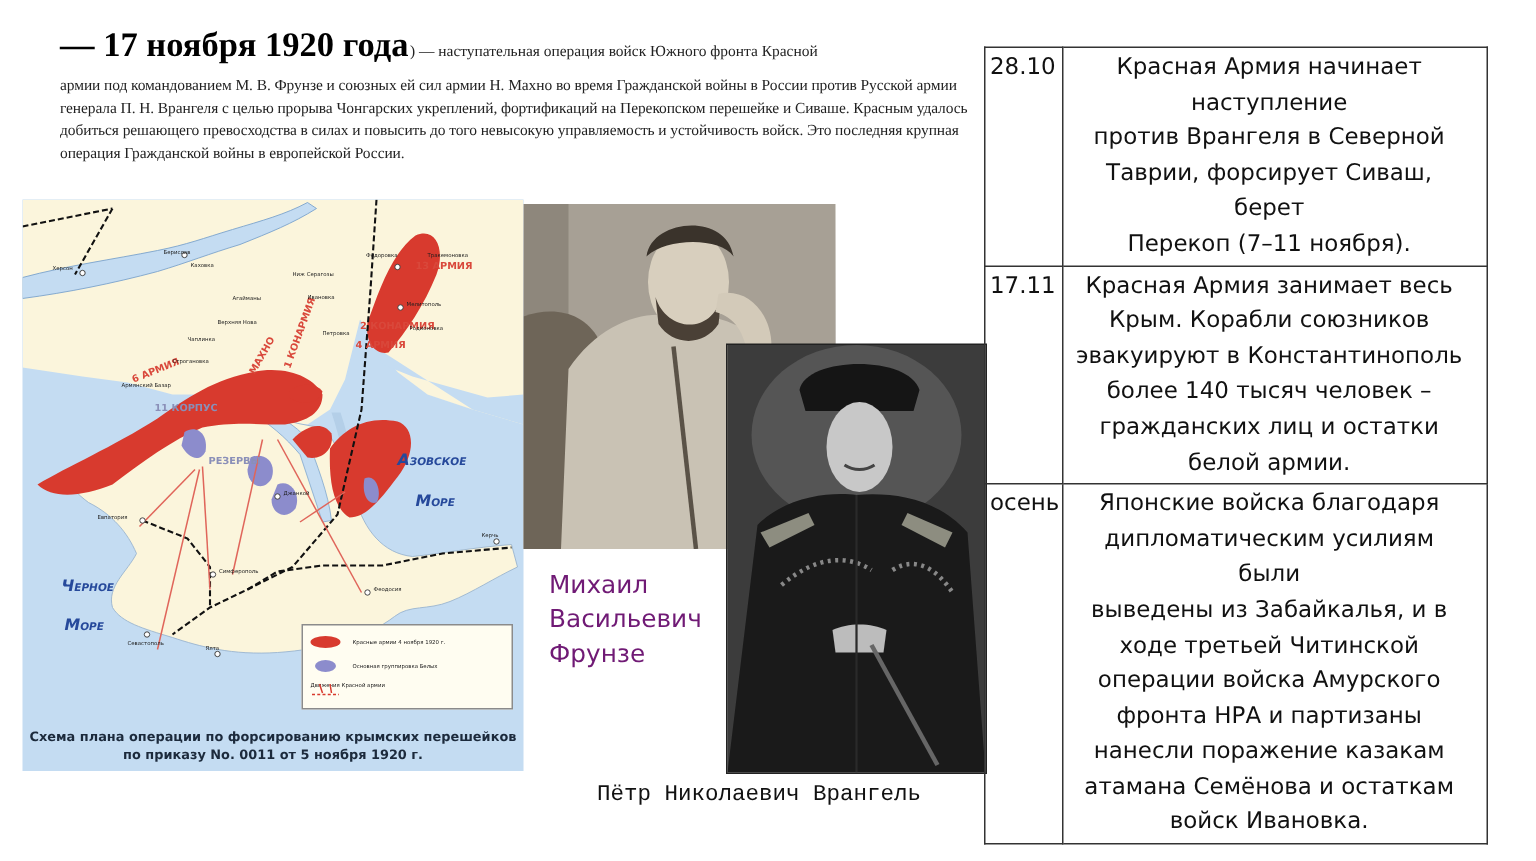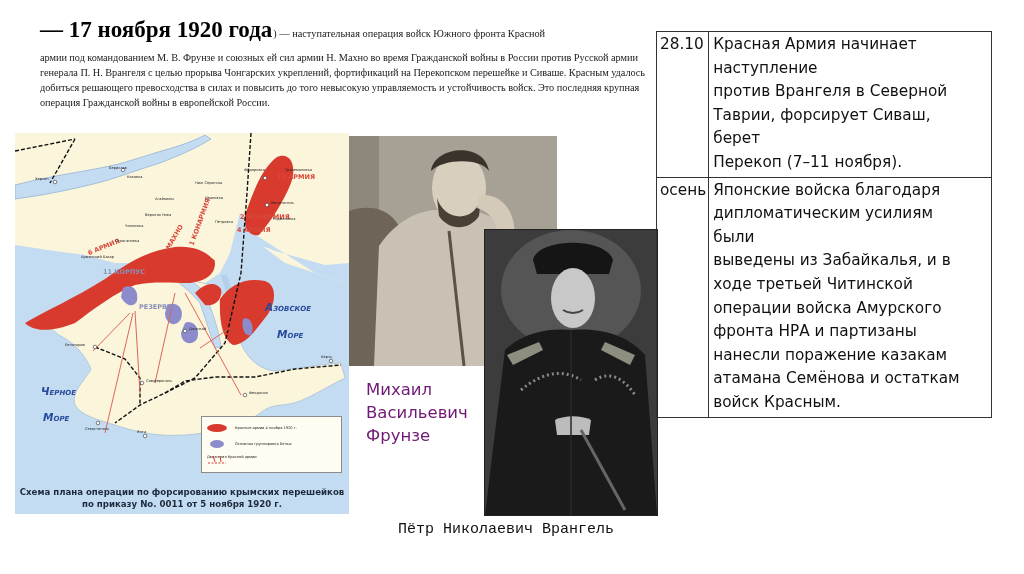--- a/index.html
+++ b/index.html
@@ -49,21 +49,21 @@
                     line-height:23px; color:#701a75; font-family:"DejaVu Sans", sans-serif; }
   .caption-wrangel { position:absolute; left:398px; top:521px; font-size:15px;
                      color:#111; font-family:Liberation Mono, monospace; }
 
   
   .timeline { position:absolute; left:656px; top:31px; width:336px;
               border-collapse:collapse; font-family:"DejaVu Sans", sans-serif;
               font-size:15.3px; line-height:23.6px; color:#111; }
   .timeline td { border:1.5px solid #333; vertical-align:top; padding:1px 12px 2px 4px; }
   .timeline td.date { width:42px; padding-left:3px; padding-right:2px; }
-  .timeline td.event { padding-left:4px; }
+  .timeline td.event { padding-left:4px;text-align:center; }
 </style>
 </head>
 <body>
 
 <div class="title-block">
   <div class="title-line2">
     <span class="big">— 17 ноября 1920 года</span>
     <span class="small">) — наступательная операция войск Южного фронта Красной</span>
   </div>
   <div class="intro">армии под командованием М. В. Фрунзе и союзных ей сил армии Н. Махно во время Гражданской войны в России против Русской армии генерала П. Н. Врангеля с целью прорыва Чонгарских укреплений, фортификаций на Перекопском перешейке и Сиваше. Красным удалось добиться решающего превосходства в силах и повысить до того невысокую управляемость и устойчивость войск. Это последняя крупная операция Гражданской войны в европейской России.</div>
@@ -229,27 +229,38 @@
       <td class="date">28.10</td>
       <td class="event">
         <div>Красная Армия начинает</div>
         <div>наступление</div>
         <div>против Врангеля в Северной</div>
         <div>Таврии, форсирует Сиваш, берет</div>
         <div>Перекоп (7–11 ноября).</div>
       </td>
     </tr>
     <tr>
+      <td class="date">17.11</td>
+      <td class="event">
+        <div>Красная Армия занимает весь</div>
+        <div>Крым. Корабли союзников</div>
+        <div>эвакуируют в Константинополь</div>
+        <div>более 140 тысяч человек –</div>
+        <div>гражданских лиц и остатки</div>
+        <div>белой армии.</div>
+      </td>
+    </tr>
+    <tr>
       <td class="date">осень</td>
       <td class="event">
         <div>Японские войска благодаря</div>
         <div>дипломатическим усилиям были</div>
         <div>выведены из Забайкалья, и в</div>
         <div>ходе третьей Читинской</div>
         <div>операции войска Амурского</div>
         <div>фронта НРА и партизаны</div>
         <div>нанесли поражение казакам</div>
         <div>атамана Семёнова и остаткам</div>
-        <div>войск Красным.</div>
+        <div>войск Ивановка.</div>
       </td>
     </tr>
   </tbody>
 </table>
 
 </body></html>

